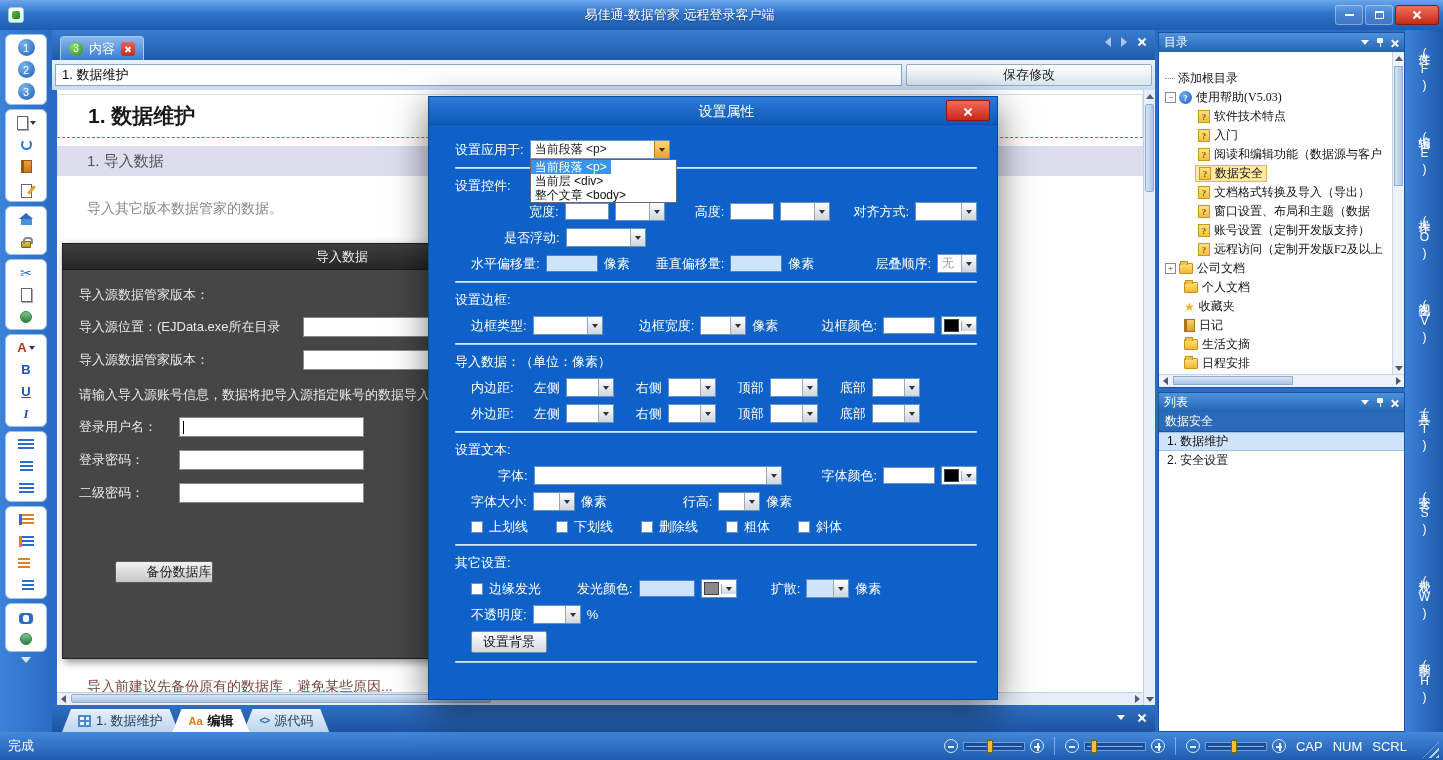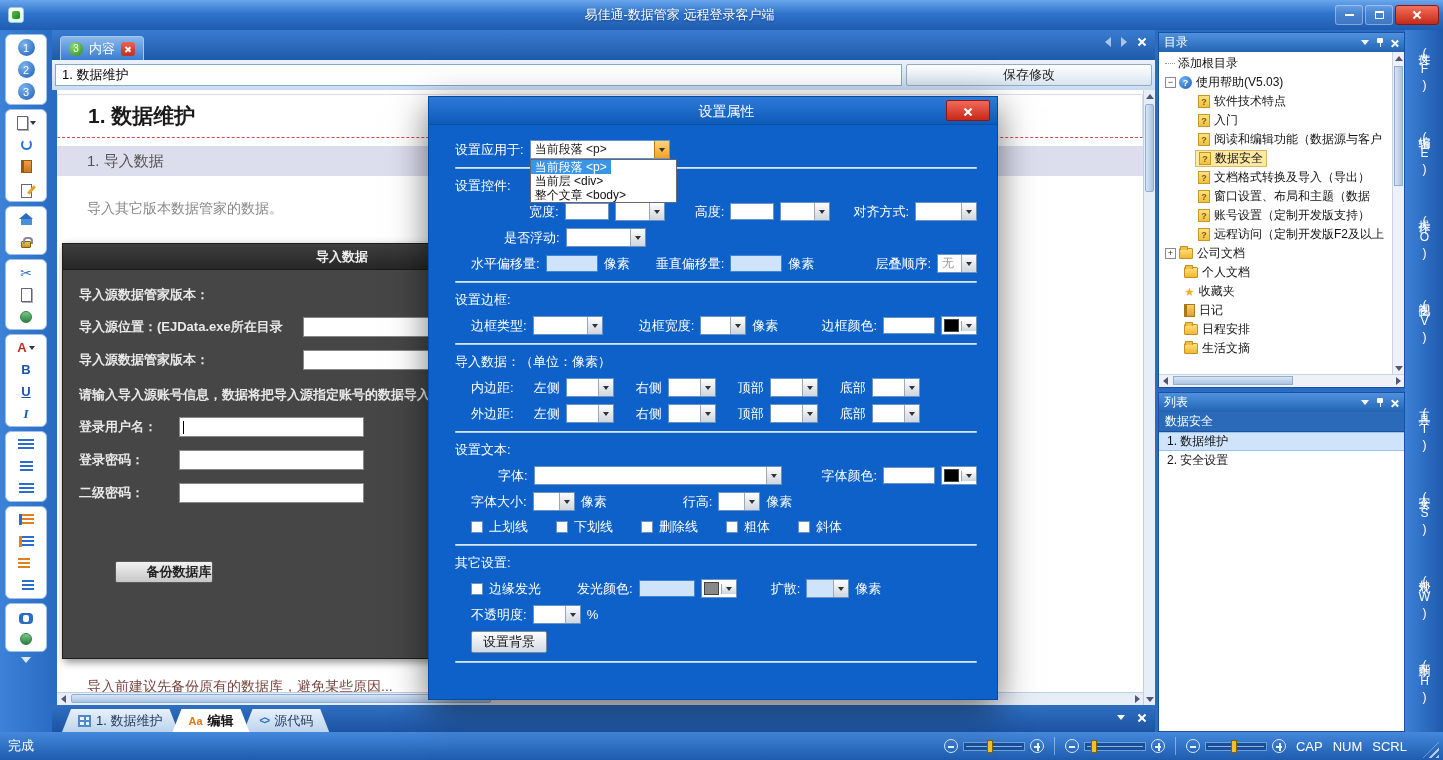--- a/index.html
+++ b/index.html
@@ -82,21 +82,21 @@
   .vscroll .thumb { position:absolute; left:1px; top:14px; width:9px; height:88px; background:linear-gradient(90deg,#d8e4f4,#aac4e4); border:1px solid #90aed0; border-radius:2px; }
   .sc-arrow { position:absolute; left:0; width:12px; height:12px; display:flex; align-items:center; justify-content:center; }
   .tri-u2 { width:0;height:0;border:4px solid transparent;border-bottom:5px solid #557; border-top:none;}
   .tri-d2 { width:0;height:0;border:4px solid transparent;border-top:5px solid #557; border-bottom:none;}
   .tri-l2 { width:0;height:0;border:4px solid transparent;border-right:5px solid #557; border-left:none;}
   .tri-r2 { width:0;height:0;border:4px solid transparent;border-left:5px solid #557; border-right:none;}
   .hscroll { position:absolute; left:0; bottom:0; width:1086px; height:13px; background:#e8eef8; border-top:1px solid #c0d0e4; }
   .hscroll .thumb { position:absolute; left:14px; top:1px; height:9px; width:420px; background:linear-gradient(#d8e4f4,#aac4e4); border:1px solid #90aed0; border-radius:2px; }
 
   
-  .imp { position:absolute; left:5px; top:153px; width:560px; height:416px; background:#464646; border:1px solid #1e1e1e; box-shadow:2px 3px 8px rgba(0,0,0,.45);font-weight:bold; }
+  .imp { position:absolute; left:5px; top:153px; width:560px; height:416px; background:#464646; border:1px solid #1e1e1e; box-shadow:2px 3px 8px rgba(0,0,0,.45); }
   .imp-title { height:26px; background:linear-gradient(#3e3e3e,#262626); color:#eee; text-align:center; line-height:26px; font-size:13px; border-bottom:1px solid #1a1a1a; }
   .imp-body { padding:16px 16px 0; color:#e8e8e8; font-size:13px; }
   .imp-row { display:flex; align-items:center; margin-top:13px; white-space:nowrap; }
   .imp-lbl-w { width:224px; } .imp-lbl-n { width:100px; }
   .imp-input { width:188px; height:20px; background:#fff; border:1px solid #888; position:relative; }
   .imp-input.sm { width:185px; }
   .caret { position:absolute; left:3px; top:3px; width:1px; height:13px; background:#000; }
   .imp-note { margin-top:16px; white-space:nowrap; overflow:hidden; }
   .backup-btn { margin:58px 0 0 36px; width:98px; height:22px; background:linear-gradient(#f2f2f2,#c6c6c6); border:1px solid #5a5a5a; border-radius:2px; color:#222; font-size:13px; display:flex; align-items:center; justify-content:center;padding-left:30px; }
 
@@ -119,21 +119,21 @@
   .listp  { left:1158px; top:392px; width:247px; height:340px; }
   .phead { height:19px; background:linear-gradient(#4e92de,#2264b2); color:#fff; font-size:12px; display:flex; align-items:center; padding:0 5px; flex:0 0 auto; }
   .phead .nm { flex:1; }
   .ph-ic { display:flex; align-items:center; gap:7px; }
   .tri-dd { width:0;height:0;border:4px solid transparent;border-top:5px solid #fff;border-bottom:none; }
   .pin { width:8px; height:10px; position:relative; display:inline-block; }
   .pin::before { content:""; position:absolute; top:0; left:1px; width:6px; height:5px; background:#fff; border-radius:1px; }
   .pin::after { content:""; position:absolute; top:5px; left:3.5px; width:1.5px; height:4px; background:#fff; }
   .phead .xi { width:8px; height:8px; } .phead .xi::before,.phead .xi::after{ left:3px; height:9px; width:1.5px; }
 
-  .tree { flex:1; position:relative; padding-top:2px; overflow:hidden; }
+  .tree { flex:1; position:relative; padding-top:17px; overflow:hidden;font-family:Liberation Serif, serif; }
   .trow { height:19px; display:flex; align-items:center; font-size:12px; color:#111; }
   .rowc { display:flex; align-items:center; gap:4px; padding:0 3px; height:17px; white-space:nowrap; }
   .rowc.selected { background:#fde9a2; border:1px solid #d8b860; }
   .ind0 { padding-left:6px; } .ind1 { padding-left:22px; } .ind2 { padding-left:36px; }
   .exp { width:11px; height:11px; background:#fff; border:1px solid #889; font-size:9px; line-height:9px; text-align:center; color:#334; flex:0 0 auto; }
   .dash { width:10px; border-top:1px dotted #999; }
   .ic-help { width:13px; height:13px; border-radius:50%; background:radial-gradient(circle at 35% 30%,#6cb0f4,#1c5cb4); color:#fff; font-size:9px; font-weight:bold; display:flex; align-items:center; justify-content:center; flex:0 0 auto; }
   .ic-pageq { width:12px; height:13px; background:linear-gradient(#ffe080,#f0c040); border:1px solid #c89820; color:#7a5a00; font-size:9px; font-weight:bold; display:flex; align-items:center; justify-content:center; flex:0 0 auto; }
   .ic-folder { width:14px; height:11px; background:linear-gradient(#ffe080,#f0b830); border:1px solid #c89020; border-radius:1px; position:relative; flex:0 0 auto; }
   .ic-folder::before { content:""; position:absolute; left:0; top:-3px; width:6px; height:3px; background:#f0c040; border:1px solid #c89020; border-bottom:none; border-radius:1px 1px 0 0; }
@@ -511,27 +511,27 @@
       </div>
     <div class="trow ind1">
         <span class="rowc">
           <span class="ic-book"></span>
           <span>日记</span>
         </span>
       </div>
     <div class="trow ind1">
         <span class="rowc">
           <span class="ic-folder"></span>
+          <span>生活文摘</span>
+        </span>
+      </div>
+    <div class="trow ind1">
+        <span class="rowc">
+          <span class="ic-folder"></span>
           <span>日程安排</span>
-        </span>
-      </div>
-    <div class="trow ind1">
-        <span class="rowc">
-          <span class="ic-folder"></span>
-          <span>生活文摘</span>
         </span>
       </div>
     <div class="tree-vs">
       <span class="sc-arrow" style="top:0;">
           <span class="tri-u2"></span>
         </span>
       <span class="thumb"></span>
       <span class="sc-arrow" style="bottom:0;">
           <span class="tri-d2"></span>
         </span>

